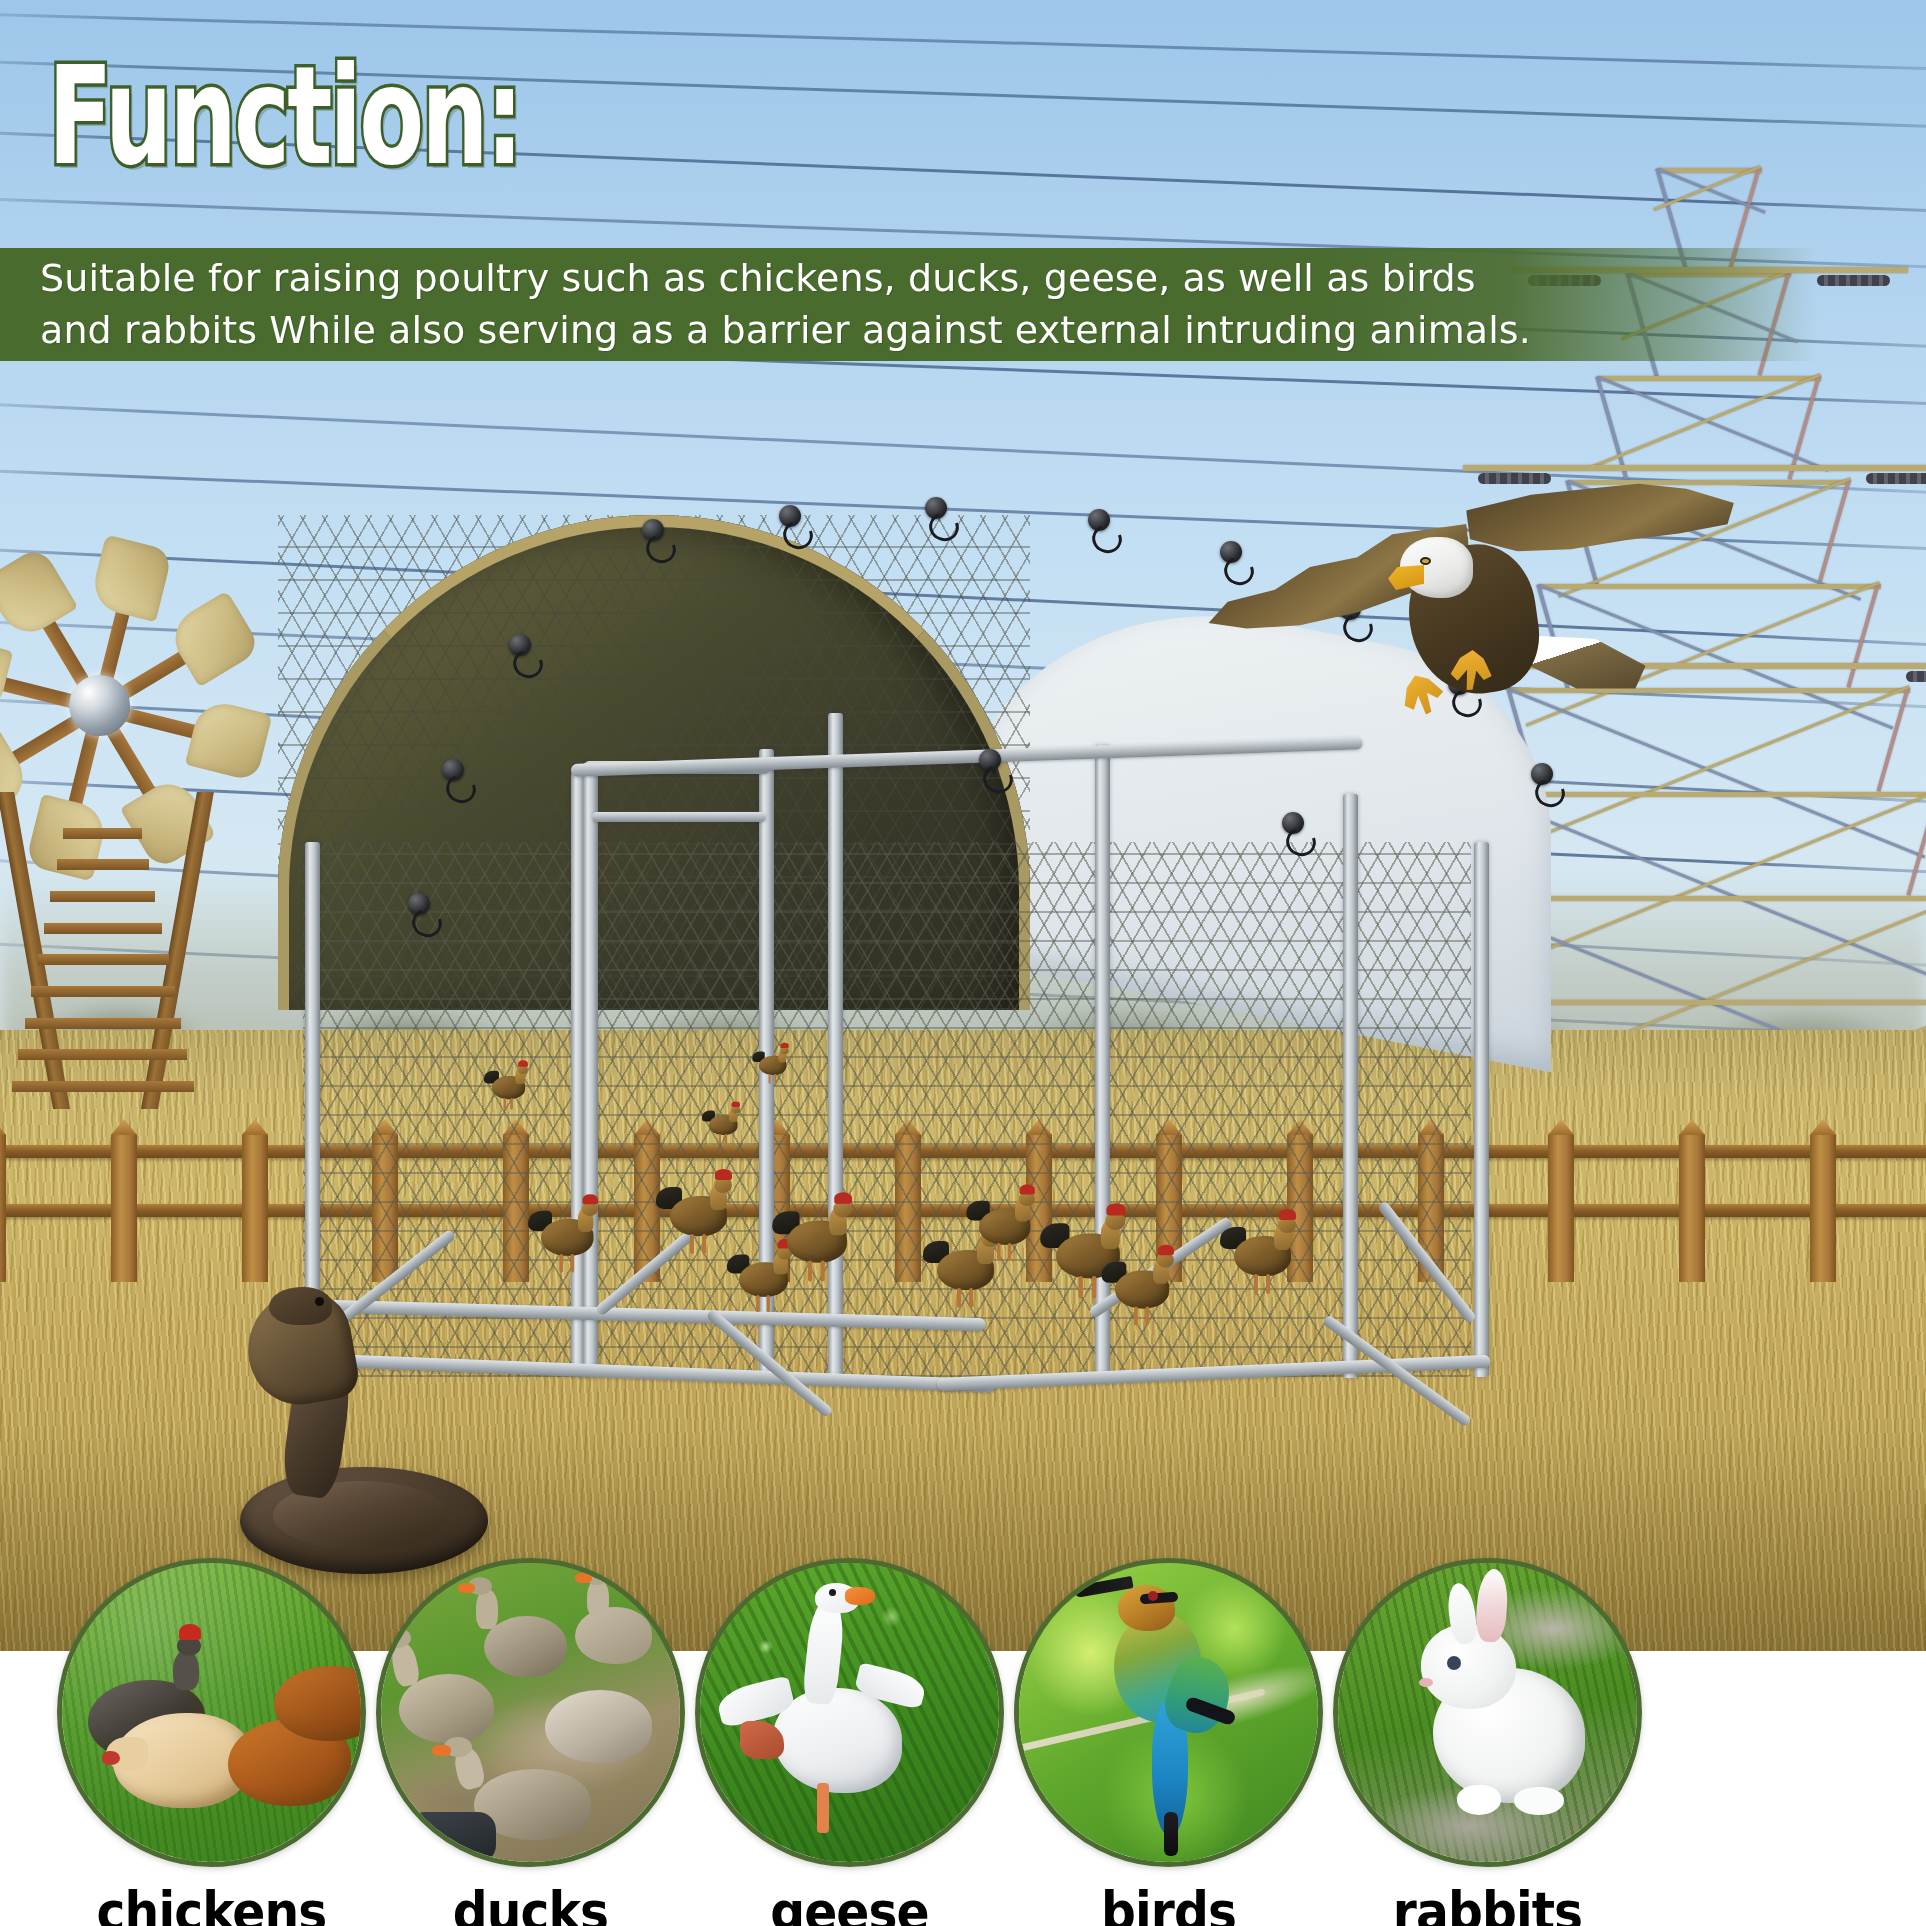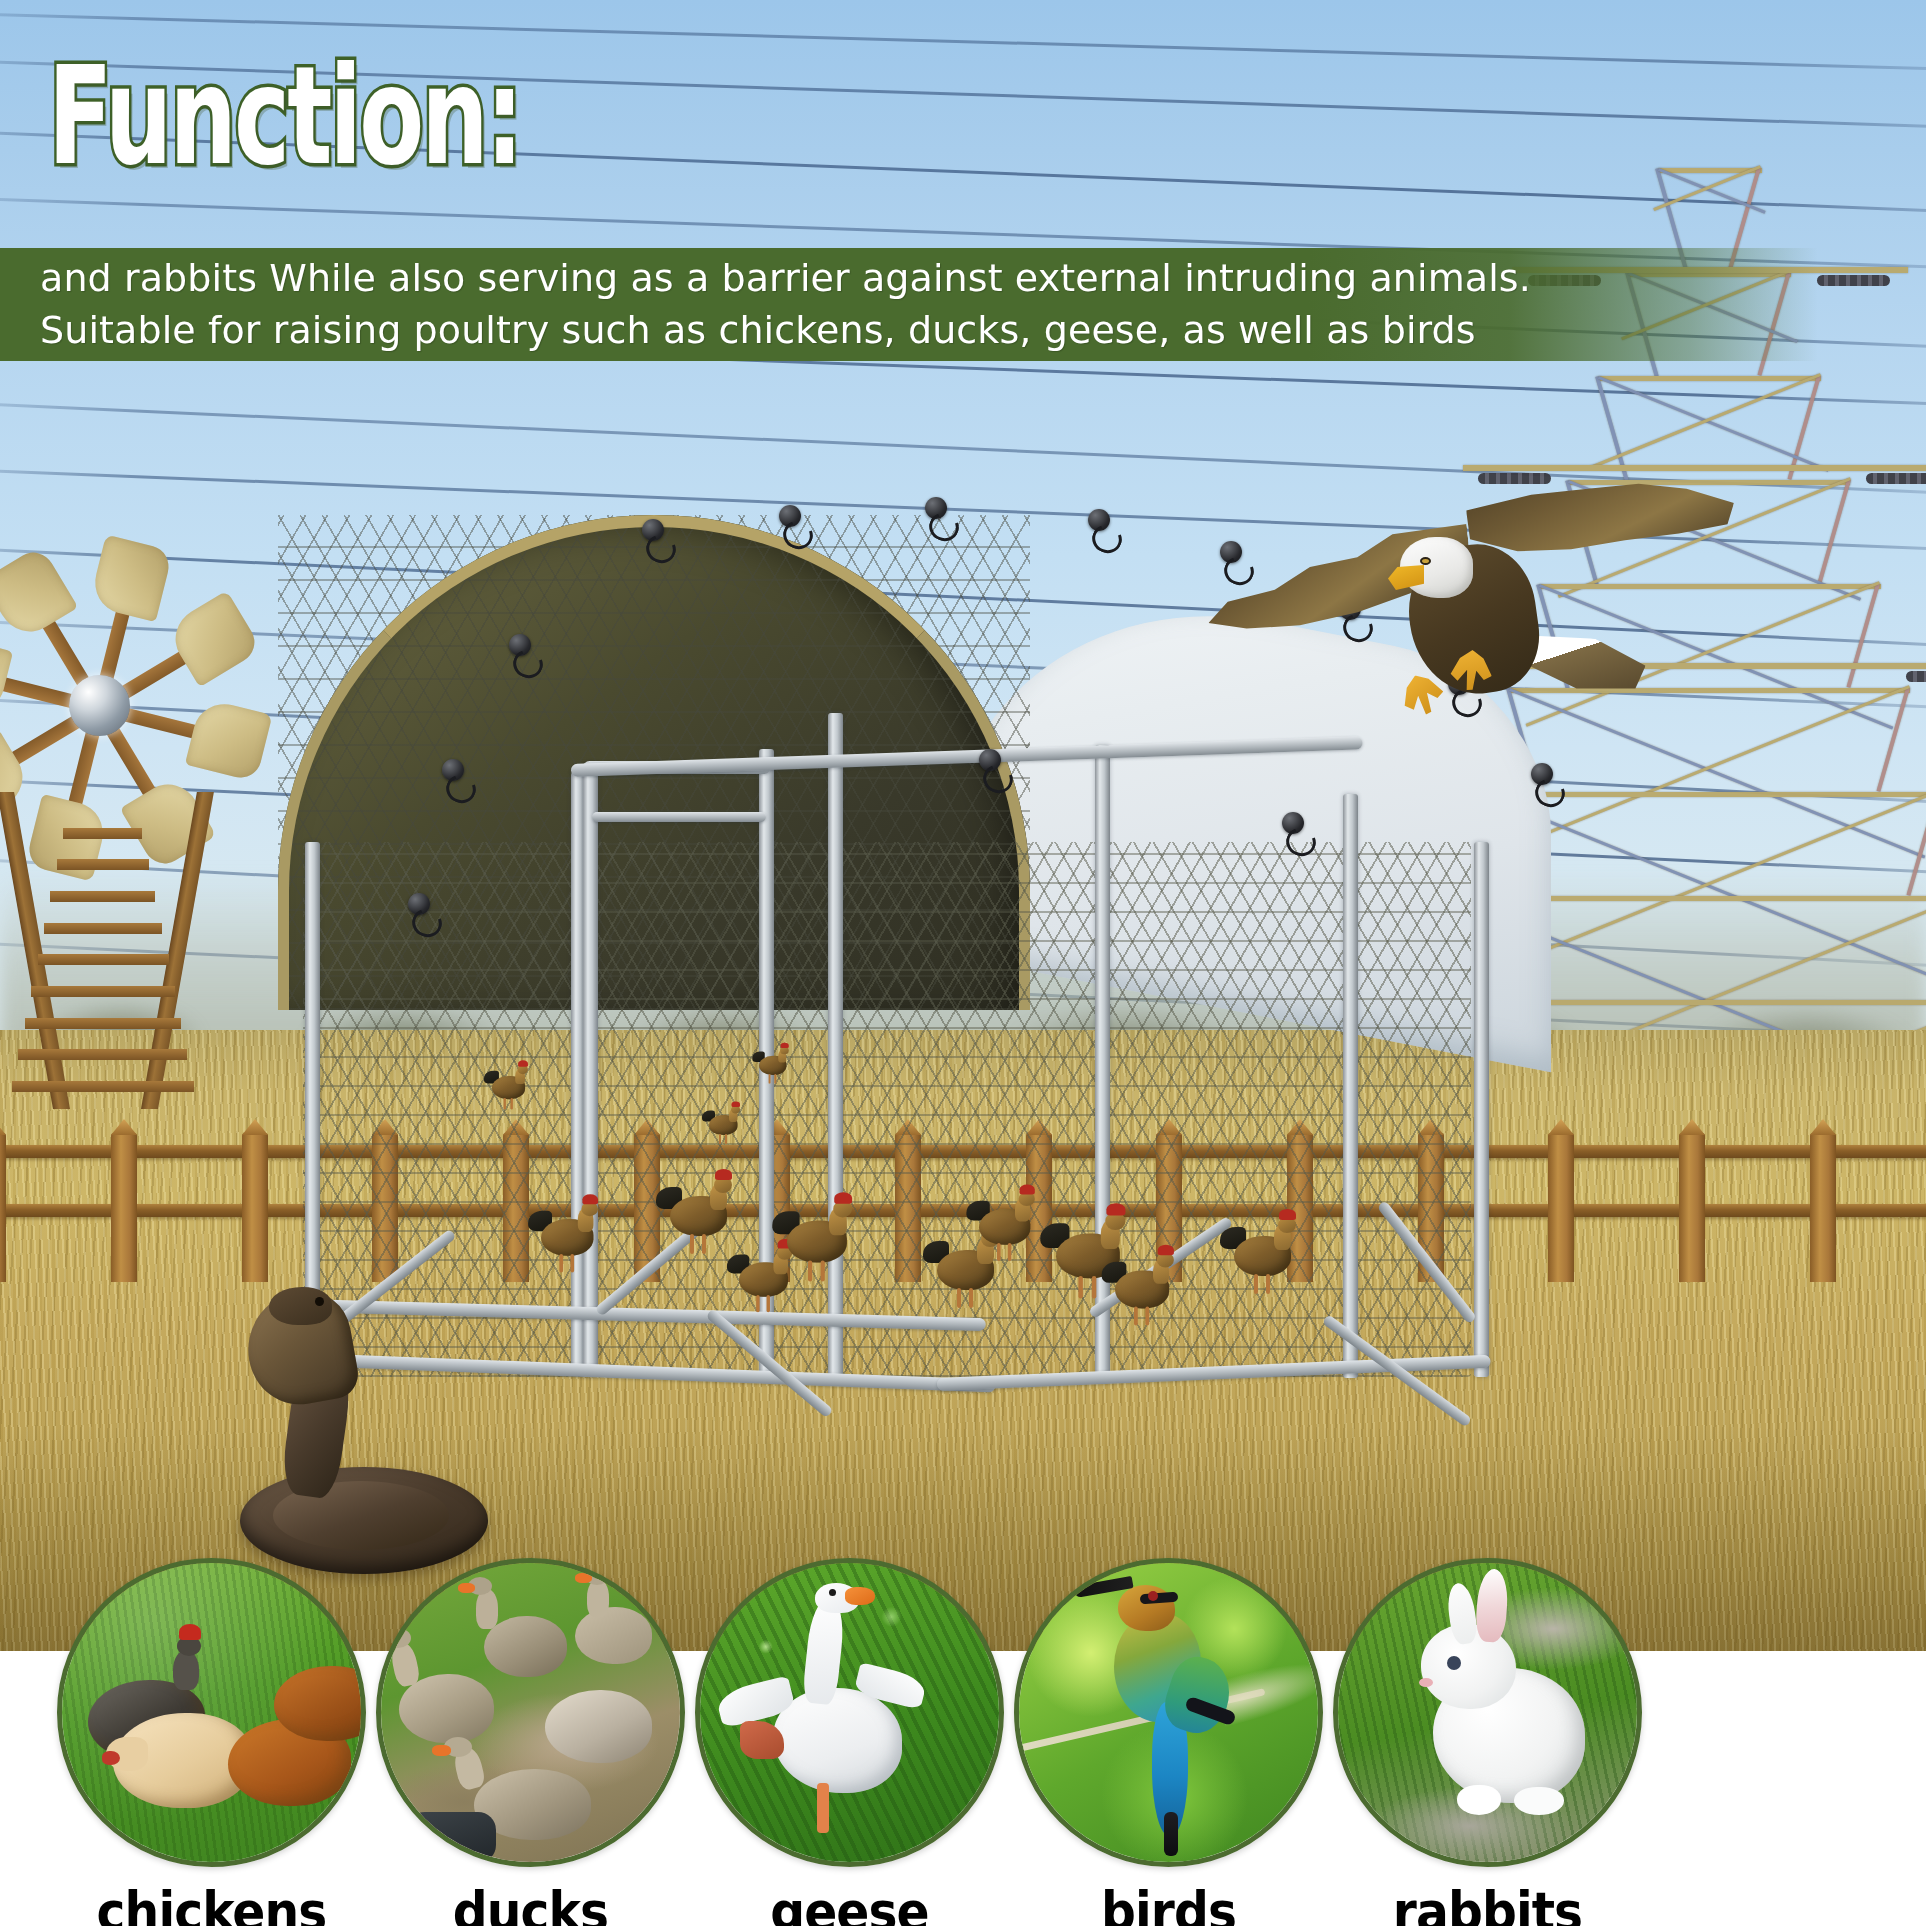--- a/index.html
+++ b/index.html
@@ -692,22 +692,22 @@
       <div class="cb-neck"></div>
       <div class="cb-hood"></div>
       <div class="cb-head"></div>
       <div class="cb-eye"></div>
     </div>
   </div>
 
   <div class="title">Function:</div>
 
   <div class="banner">
+    <div class="banner-line">Suitable for raising poultry such as chickens, ducks, geese, as well as birds</div>
     <div class="banner-line">and rabbits While also serving as a barrier against external intruding animals.</div>
-    <div class="banner-line">Suitable for raising poultry such as chickens, ducks, geese, as well as birds</div>
   </div>
 
   <div class="whitestrip"></div>
 
   <div class="thumbs">
 
     <div class="thumb" style="left:57px; top:1558px;">
       <div class="thumb-circle">
         <div class="ph ph-grass"></div>
         <div class="an an-hen-body" style="left:26px;top:117px;width:117px;height:81px;background:linear-gradient(150deg,#6e6a62,#3e3a34 55%,#2a2722);"></div>

